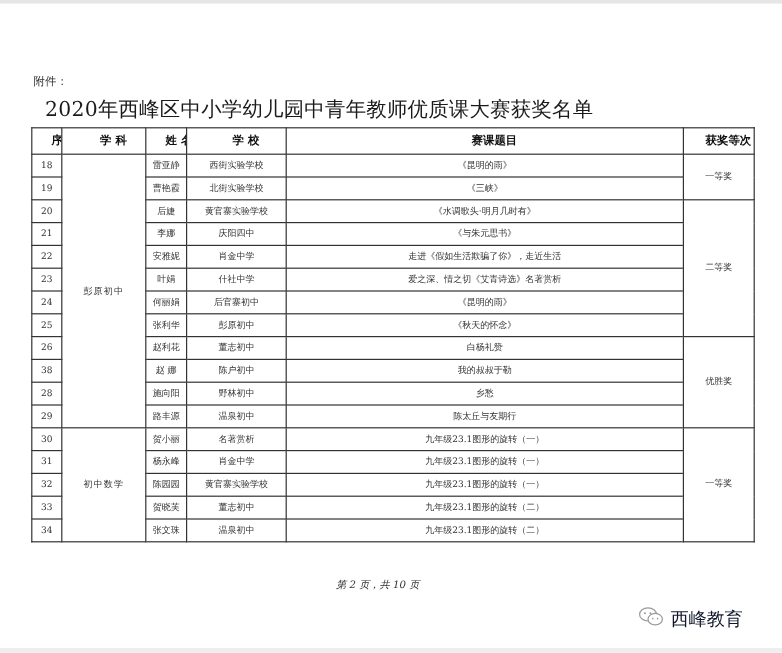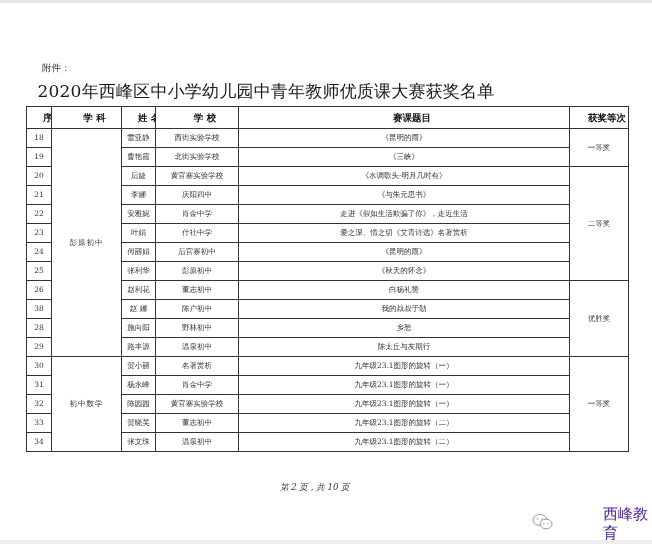--- a/index.html
+++ b/index.html
@@ -5,21 +5,21 @@
   html, body { margin: 0; padding: 0; }
   body {
     width: 652px; height: 544px; overflow: hidden;
     background: #ffffff;
     font-family: "DejaVu Serif", "Liberation Serif", serif;
     color: #222;
     position: relative;
   }
   .topbar { position: absolute; left: 0; top: 0; width: 652px; height: 3px; background: #e6e6e6; }
   .bottombar { position: absolute; left: 0; bottom: 0; width: 652px; height: 4px; background: #eeeeee; }
-  .attach { position: absolute; left: 42px; top: 62px; font-size: 9.5px; color: #333; }
+  .attach { position: absolute; left: 28px; top: 62px; font-size: 9.5px; color: #333; }
   .title {
     position: absolute; left: 0; top: 80px; width: 532px; text-align: center;
     font-size: 17px; color: #1a1a1a; letter-spacing: 0.2px;
     font-family: "DejaVu Serif", serif;
   }
   table.award {
     position: absolute; left: 26px; top: 106px;
     border-collapse: collapse; table-layout: fixed;
     width: 602px;
   }
@@ -32,21 +32,21 @@
   table.award th {
     font-size: 9.5px; font-weight: bold; color: #111; height: 21px;
     font-family: "DejaVu Sans", sans-serif;
     padding-left: 16px;
   }
   td.num { font-size: 7.5px; }
   td.subject { font-size: 9px; letter-spacing: 1px; }
   td.prize { font-size: 9px; font-weight: bold; color: #222; font-family: Liberation Mono, monospace; }
   .footer { position: absolute; left: 280px; top: 482px; font-size: 8.5px; color: #333; font-style: italic; }
   .brand { position: absolute; left: 532px; top: 505px; display: flex; align-items: center; gap: 5px; }
-  .brand-name { font-family: "DejaVu Sans", sans-serif; font-size: 15px; color: #4c1d95; margin-left: 44px; }
+  .brand-name { font-family: "DejaVu Sans", sans-serif; font-size: 15px; color: #0f172a; }
 </style>
 </head>
 <body>
 
 <div class="topbar"></div>
 
 <div class="attach">附件：</div>
 <div class="title">2020年西峰区中小学幼儿园中青年教师优质课大赛获奖名单</div>
 
 <table class="award">

